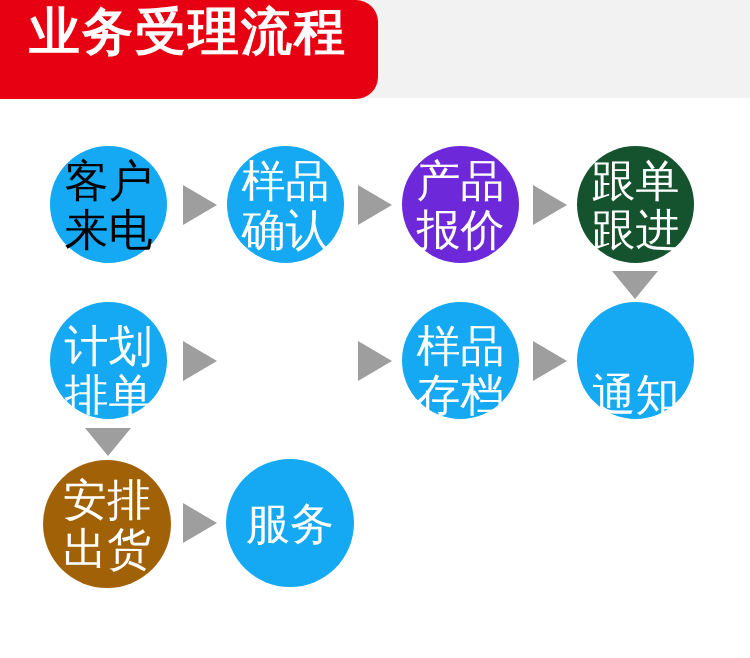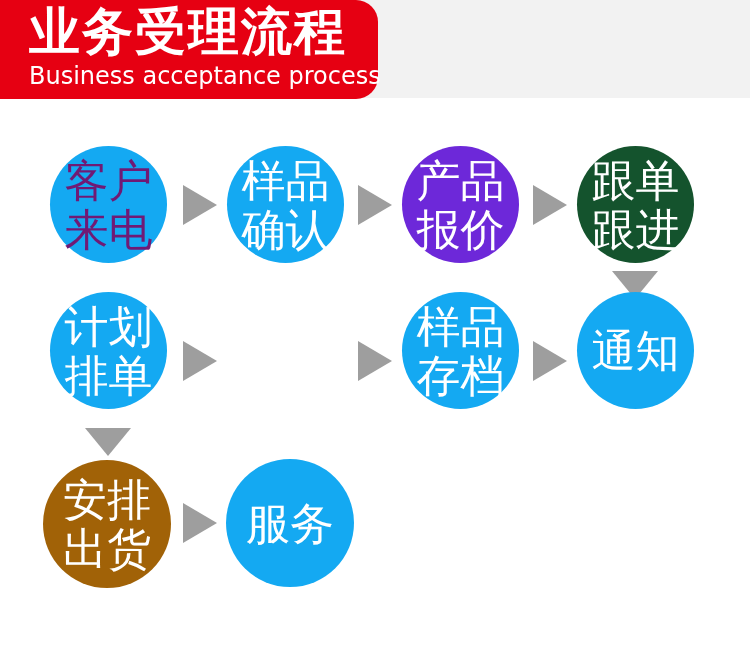--- a/index.html
+++ b/index.html
@@ -25,39 +25,38 @@
 
   
   .arrow-right{position:absolute;width:0;height:0;
                border-top:20px solid transparent;border-bottom:20px solid transparent;
                border-left:34px solid #9E9E9E;}
   .arrow-down{position:absolute;width:0;height:0;
               border-left:23px solid transparent;border-right:23px solid transparent;
               border-top:28px solid #9E9E9E;}
 
   
-  .r1{top:146px;} .r2{top:292px;}
+  .r1{top:146px;} .r2{top:302px;justify-content:flex-end;}
   .c1{left:50px;} .c2{left:227px;} .c3{left:402px;} .c4{left:577px;}
   .r3c1{top:460px;left:43px;} .r3c2{top:459px;left:226px;}
 
   .ar-r1{top:185px;} .ar-r2{top:341px;} .ar-r3{top:503px;}
   .ar-x1{left:183px;} .ar-x2{left:358px;} .ar-x3{left:533px;}
 </style>
 </head>
 <body>
 
 <div class="page">
 
   <div class="strip" style="background: rgb(242, 242, 242);"></div>
   <div class="banner" style="background: rgb(230, 0, 18);">
     <div class="banner-title">业务受理流程</div>
-    <div class="banner-sub">Business acceptance process</div>
   </div>
 
-  <div class="circle r1 c1" style="background: rgb(20, 169, 242); color: #701a75;">
+  <div class="circle r1 c1" style="background: rgb(20, 169, 242); color: #000000;">
     <span>客户</span>
     <span>来电</span>
   </div>
   <div class="arrow-right ar-r1 ar-x1" style="border-left-color: rgb(158, 158, 158);"></div>
   <div class="circle r1 c2" style="background: rgb(20, 169, 242); color: rgb(255, 255, 255);">
     <span>样品</span>
     <span>确认</span>
   </div>
   <div class="arrow-right ar-r1 ar-x2" style="border-left-color: rgb(158, 158, 158);"></div>
   <div class="circle r1 c3" style="background: #6d28d9; color: rgb(255, 255, 255);">

